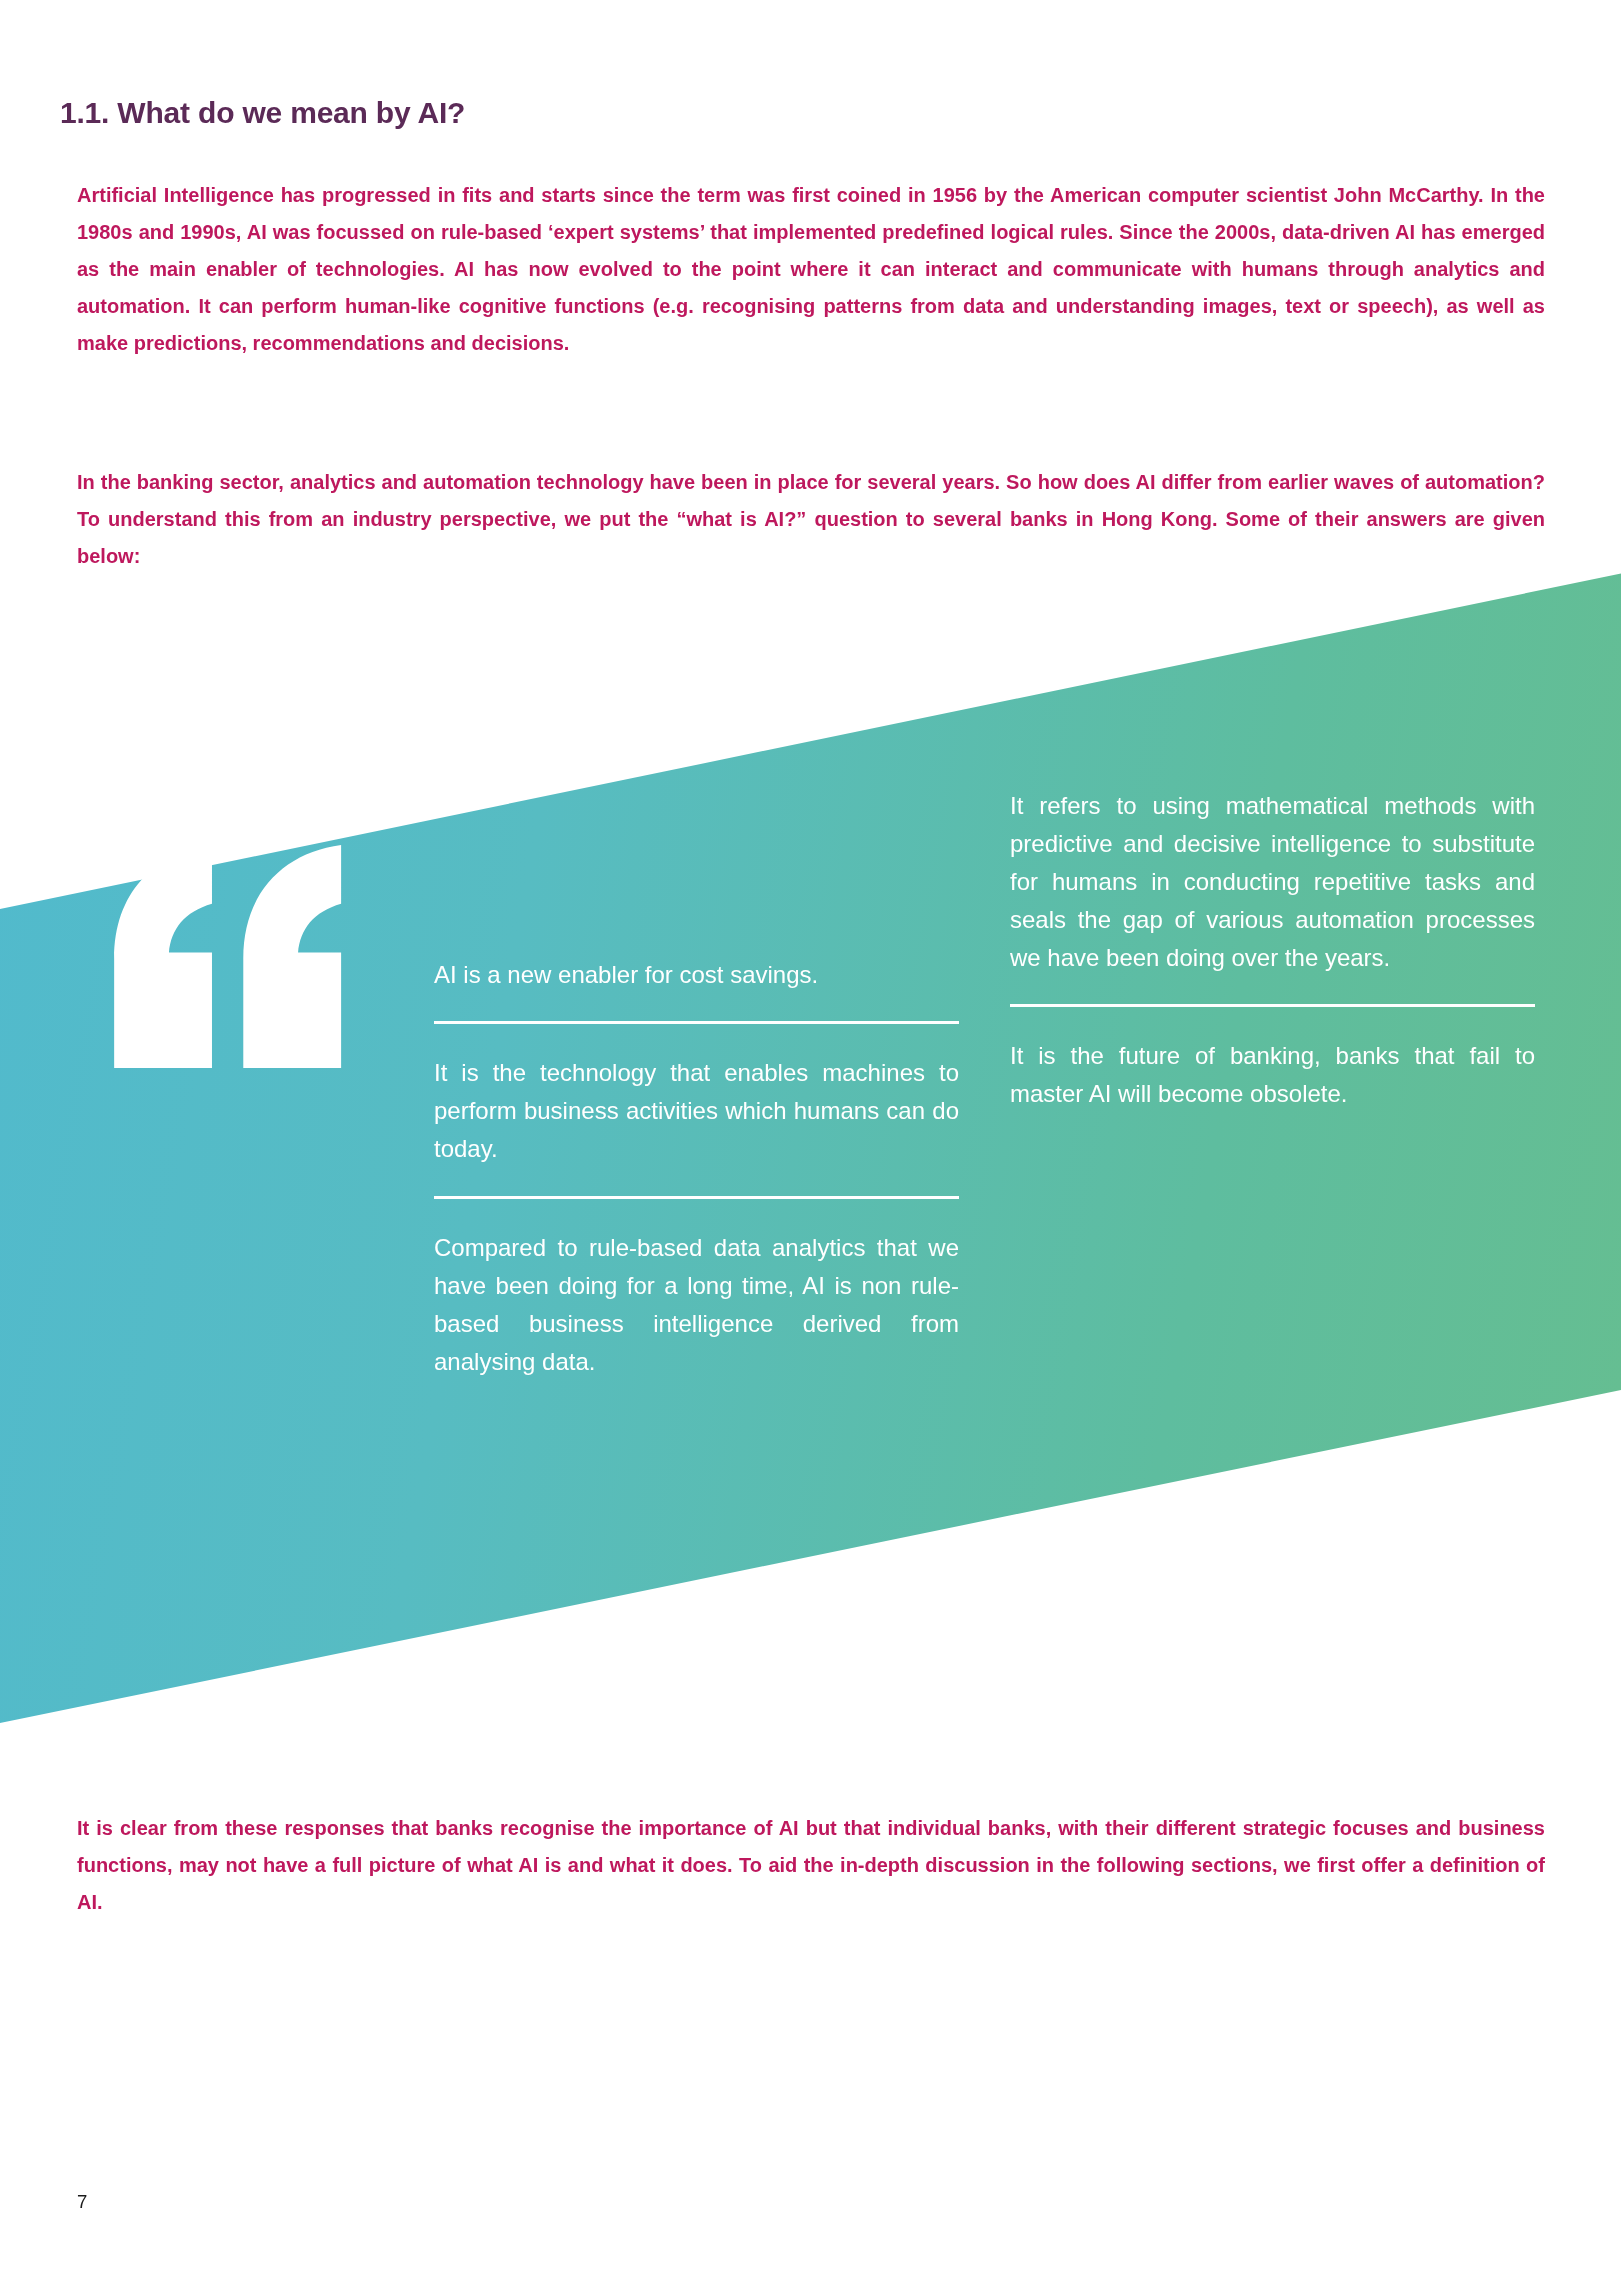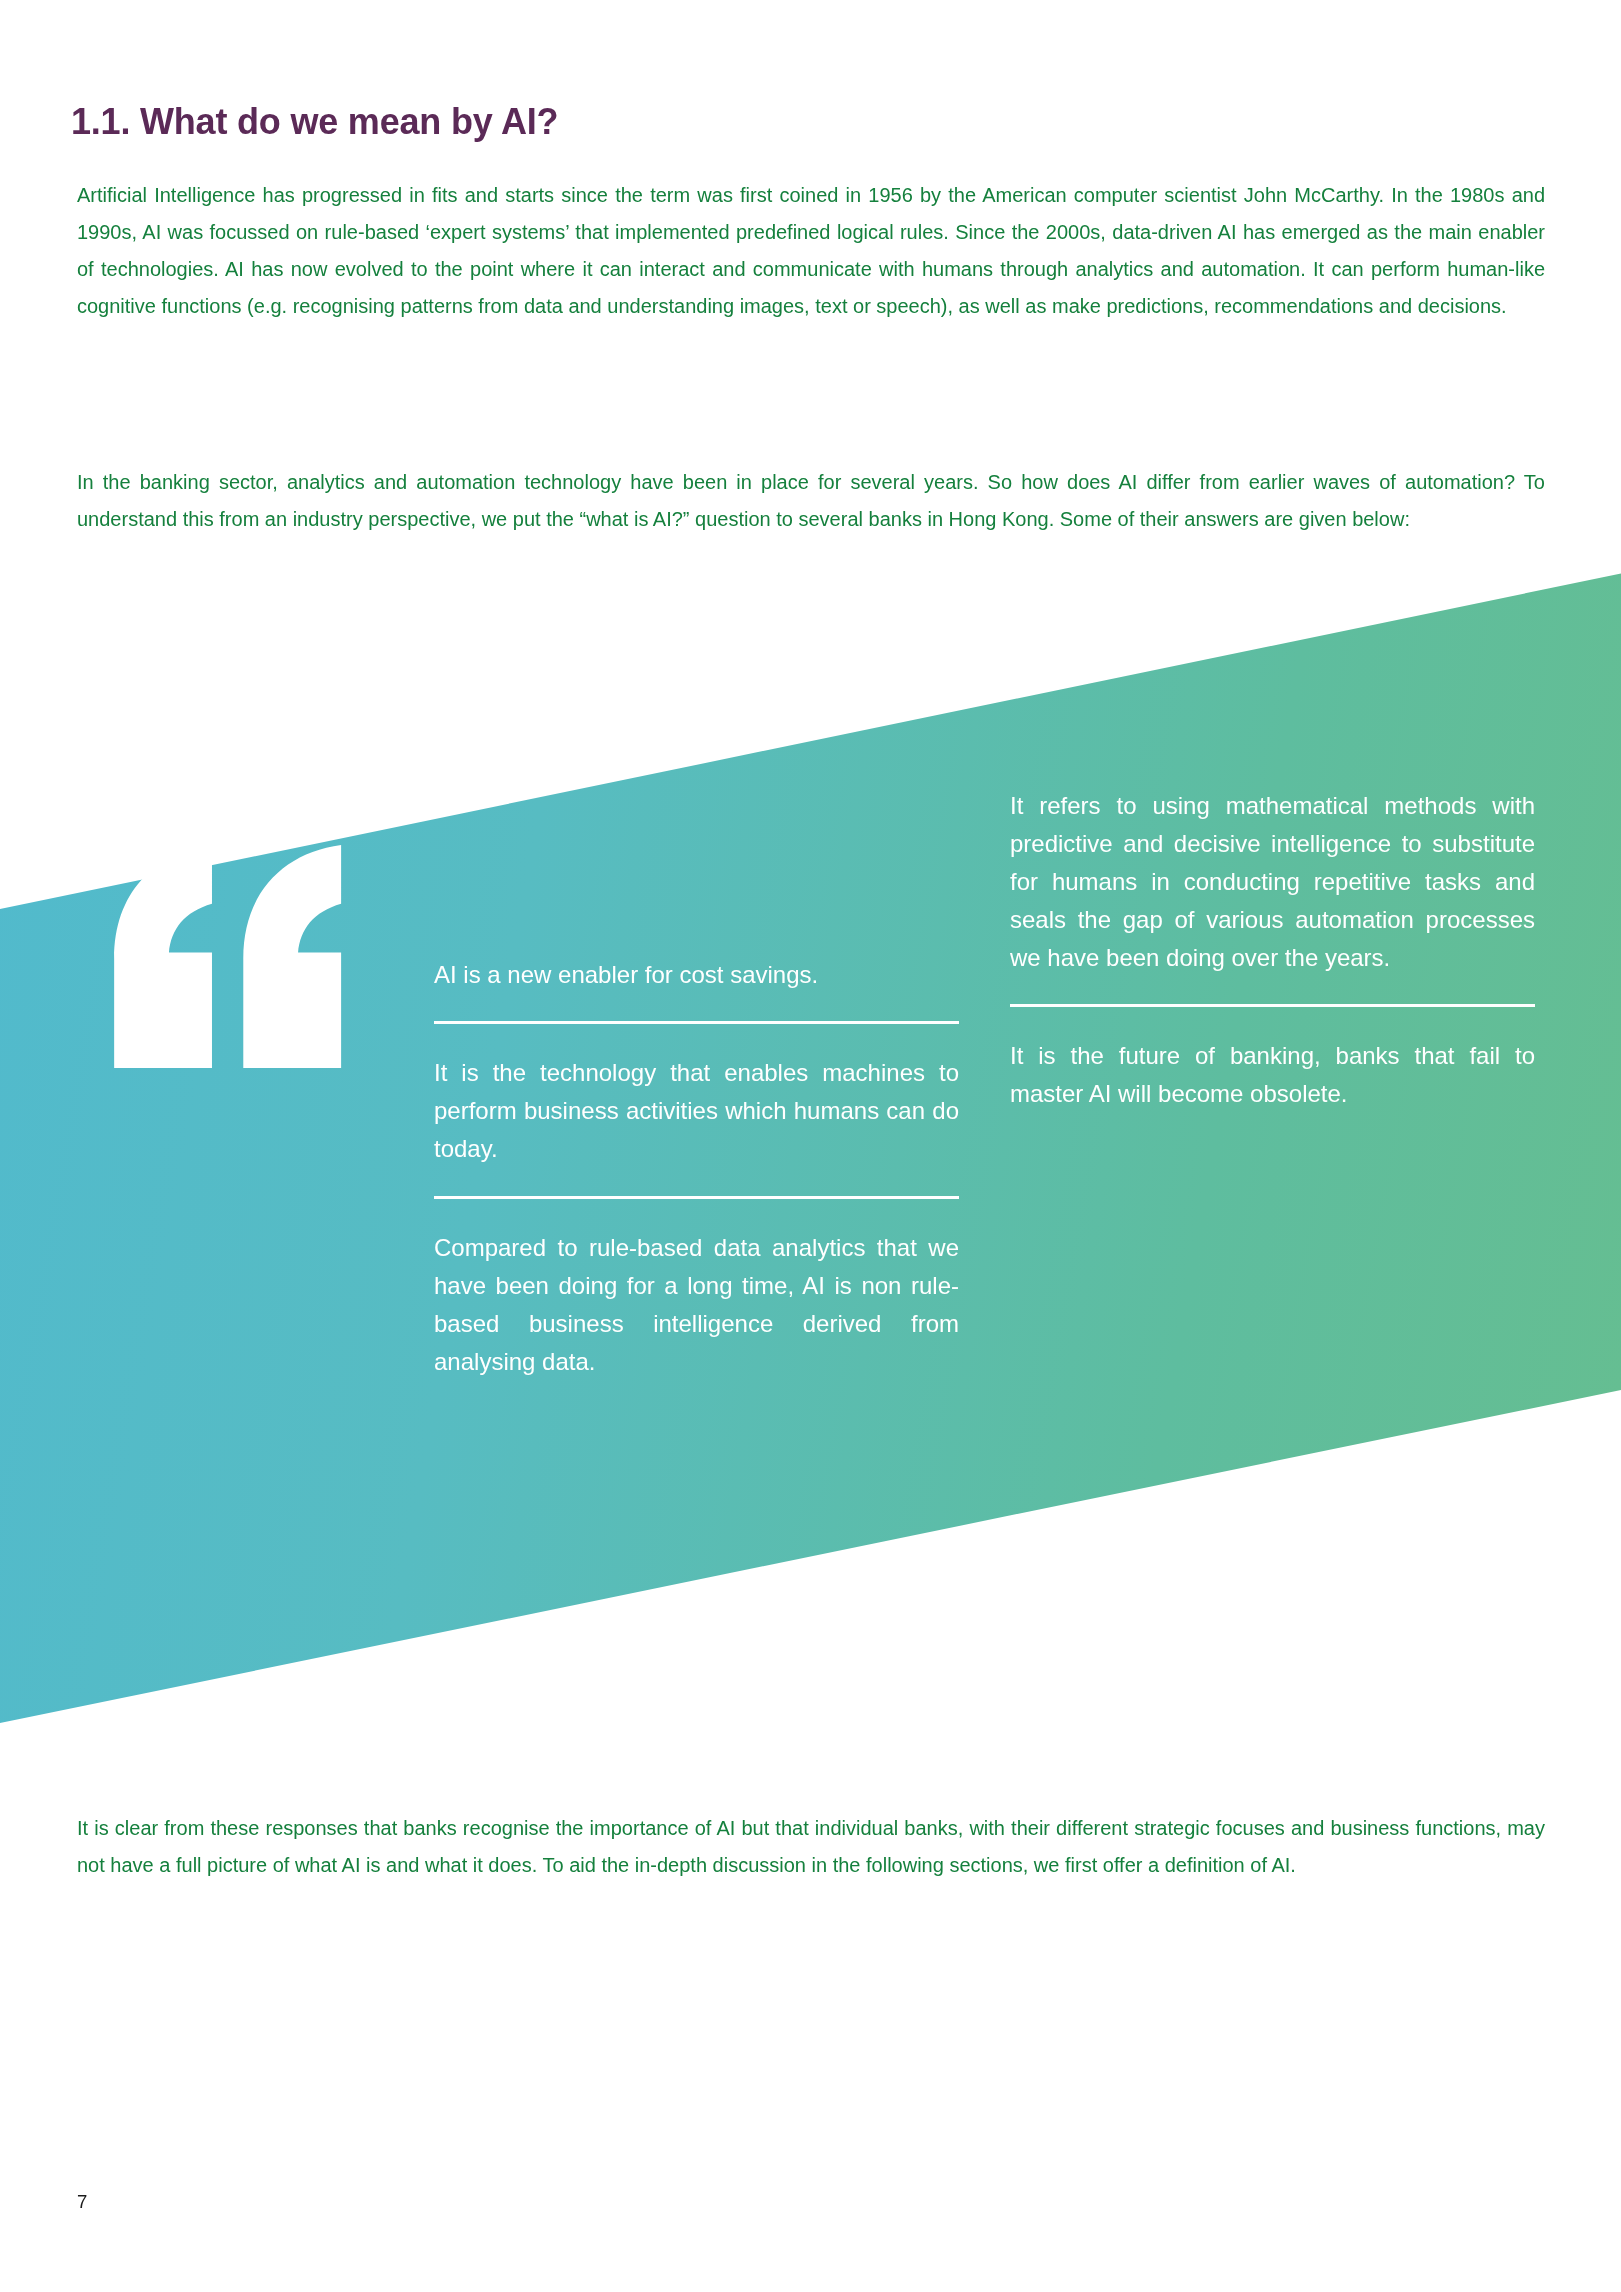--- a/index.html
+++ b/index.html
@@ -14,39 +14,40 @@
     position: relative;
     width: 1621px;
     height: 2293px;
     background: #ffffff;
     overflow: hidden;
   }
 
   
   .section-heading {
     position: absolute;
-    left: 71px;
+    left: 60px;
     top: 71px;
-    font-size: 36px;
+    font-size: 30px;
     font-weight: bold;
     color: #5b2a57;
     letter-spacing: -0.2px;
     white-space: nowrap;
   }
 
   
   .body-col {
     position: absolute;
     left: 77px;
     width: 1468px;
     font-size: 20px;
     line-height: 37px;
-    color: #15803d;
+    color: #be185d;
     text-align: justify;
     text-justify: inter-word;
+    font-weight: bold;
   }
   .para-1 { top: 157px; }
   .para-2 { top: 424px; margin-top: 40px; }
   .para-3 { top: 1790px; }
 
   
   .quote-banner {
     position: absolute;
     left: 0;
     top: 549px;

